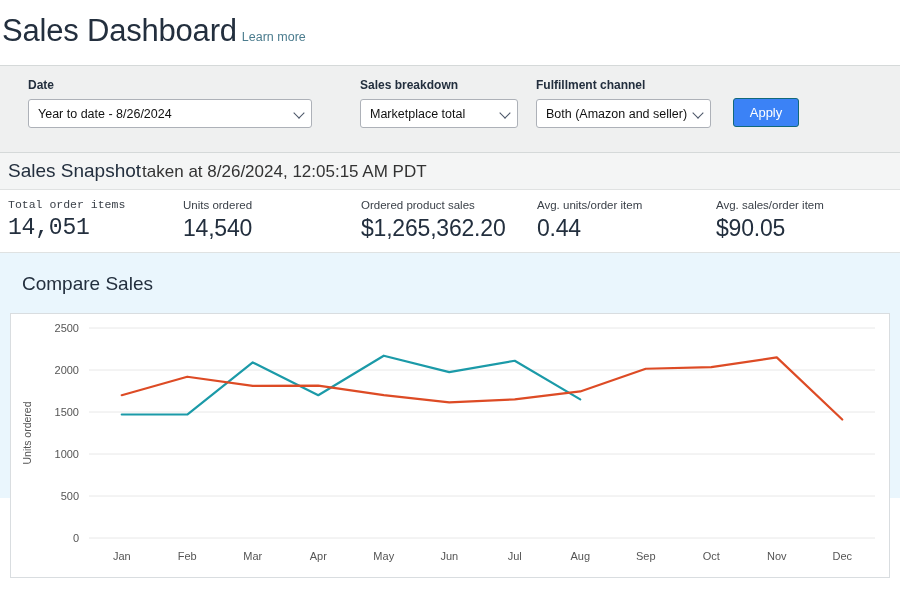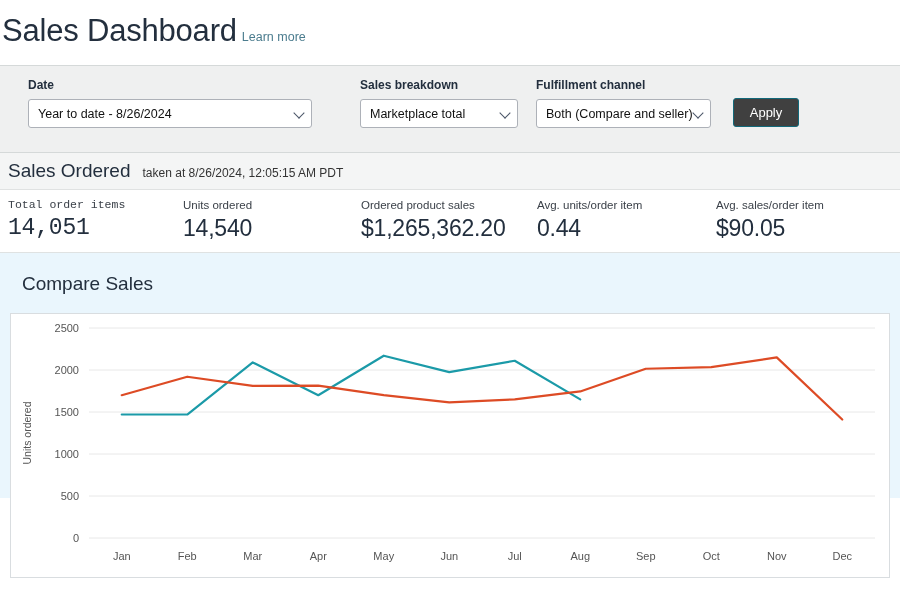--- a/index.html
+++ b/index.html
@@ -82,21 +82,21 @@
   }
   .f-date   { width: 284px; margin-right: 48px; }
   .f-date .select-wrap { width: 284px; }
   .f-break  { width: 158px; margin-right: 18px; }
   .f-break .select-wrap { width: 158px; }
   .f-fulfil { width: 175px; margin-right: 22px; }
   .f-fulfil .select-wrap { width: 175px; }
 
   .apply-btn {
     margin-top: 20px;
-    background: #404040;
+    background: #3b82f6;
     color: #fff;
     border: 1px solid #12697a;
     border-radius: 3px;
     height: 29px;
     min-width: 66px;
     font-size: 13px;
     font-family: "Liberation Sans", sans-serif;
     cursor: pointer;
     padding: 0 14px;
   }
@@ -104,21 +104,21 @@
   
   .snap-head {
     background: #f4f5f5;
     border-bottom: 1px solid #e0e2e2;
     height: 37px;
     display: flex;
     align-items: baseline;
     padding: 7px 0 0 8px;
   }
   .snap-title { font-size: 19px; color: #232f3e; font-weight: 400; }
-  .snap-time  { font-size: 12px; color: #333; margin-left: 12px; }
+  .snap-time  { font-size: 17px; color: #333; margin-left: 1px; }
 
   
   .metrics {
     display: flex;
     height: 63px;
     padding: 8px 0 0 8px;
     border-bottom: 1px solid #dfe2e2;
     background: #fff;
   }
   .metric { display: flex; flex-direction: column; }
@@ -175,30 +175,30 @@
       <span class="field-label">Sales breakdown</span>
       <div class="select-wrap">
         <span class="sel-text">Marketplace total</span>
         <span class="chev"></span>
       </div>
     </div>
 
     <div class="field f-fulfil">
       <span class="field-label">Fulfillment channel</span>
       <div class="select-wrap">
-        <span class="sel-text">Both (Compare and seller)</span>
+        <span class="sel-text">Both (Amazon and seller)</span>
         <span class="chev"></span>
       </div>
     </div>
 
     <button class="apply-btn">Apply</button>
   </div>
 
   <div class="snap-head">
-    <span class="snap-title">Sales Ordered</span>
+    <span class="snap-title">Sales Snapshot</span>
     <span class="snap-time">taken at 8/26/2024, 12:05:15 AM PDT</span>
   </div>
 
   <div class="metrics">
     <div class="metric m1">
       <span class="m-label">Total order items</span>
       <span class="m-value">14,051</span>
     </div>
     <div class="metric m2">
       <span class="m-label">Units ordered</span>

